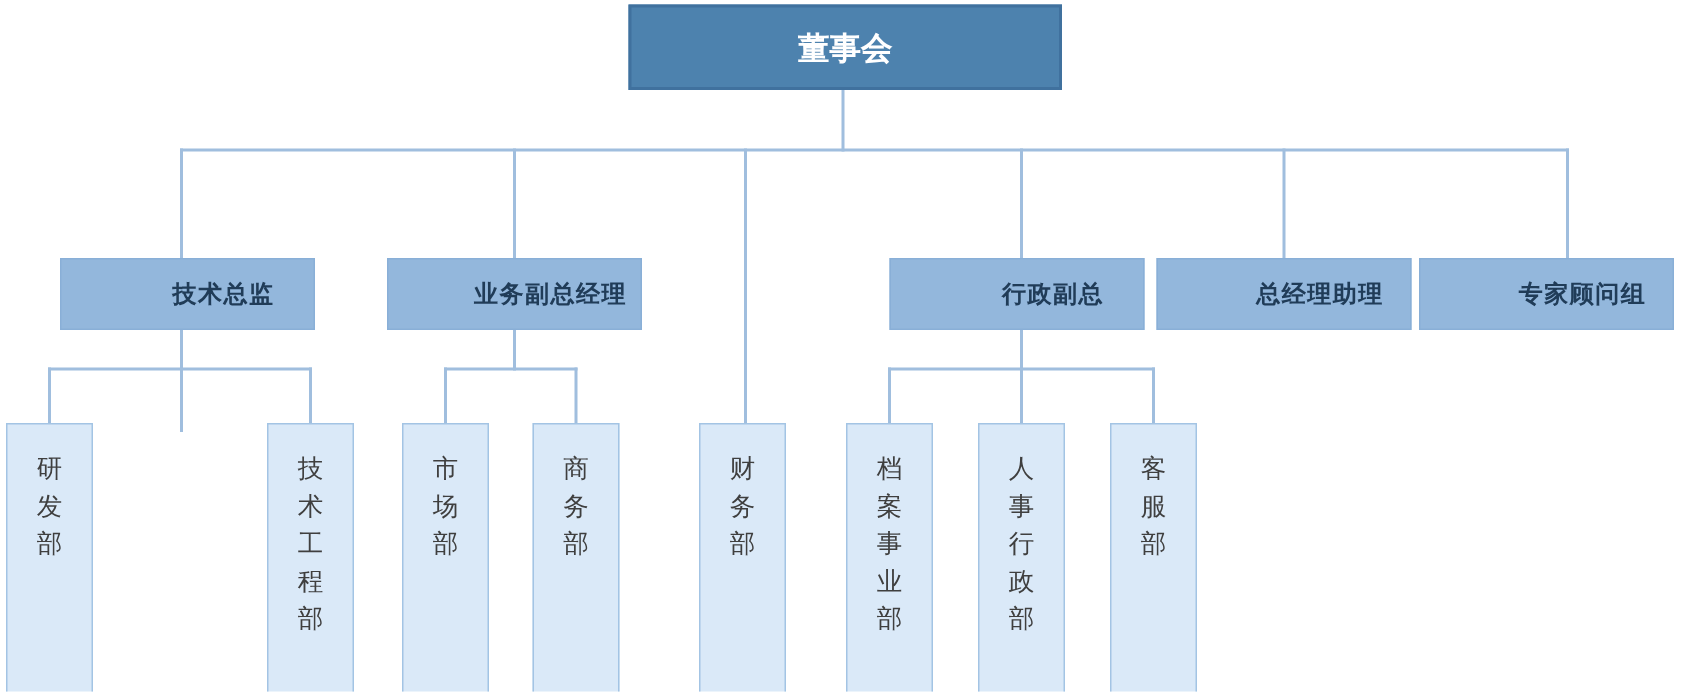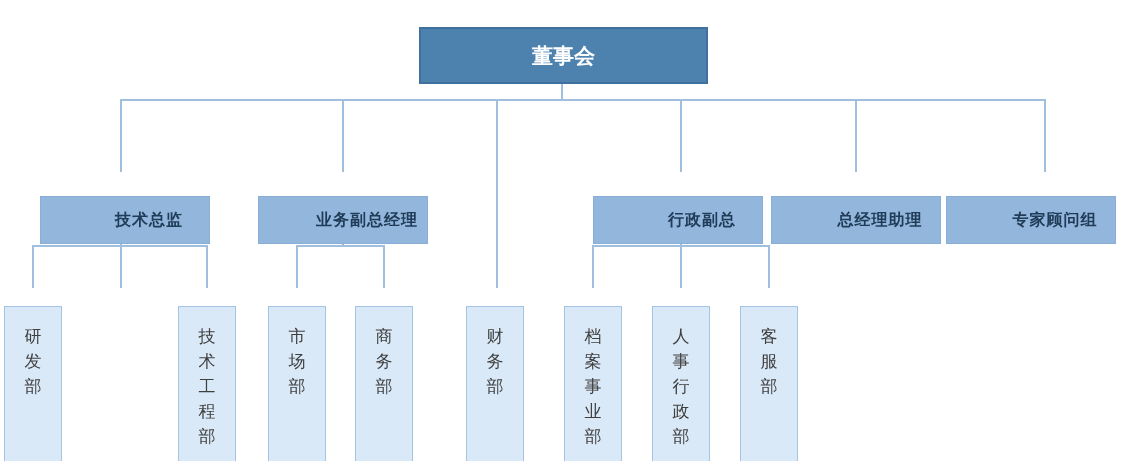--- a/index.html
+++ b/index.html
@@ -6,21 +6,21 @@
     --root-fill:#4D82AE; --root-border:#40719E; --root-text:#FFFFFF;
     --l2-fill:#93B7DC; --l2-border:#89AFD7; --l2-text:#203C58;
     --l3-fill:#DAE9F8; --l3-border:#A3C4E4; --l3-text:#3F3F3F;
     --line:#A0BEDE; --background:#FFFFFF;
   }
   * { box-sizing:border-box; }
   html,body { margin:0; padding:0; }
   body { font-family:"Liberation Sans","DejaVu Sans",sans-serif; background:var(--background); }
   .canvas { position:relative; width:1121px; height:461px; background:var(--background); overflow:hidden; }
 
-  .node { position:absolute; display:flex; align-items:center; justify-content:center;margin-top:24px; }
+  .node { position:absolute; display:flex; align-items:center; justify-content:center; }
   .root-node {
     left:419px; top:3px; width:289px; height:57px;
     background:var(--root-fill); border:2px solid var(--root-border);
   }
   .root-node .label { color:var(--root-text); font-size:21px; font-weight:bold; }
 
   .l2-node {
     top:172px; width:170px; height:48px;
     background:var(--l2-fill); border:1px solid var(--l2-border);padding-left:48px;
   }

